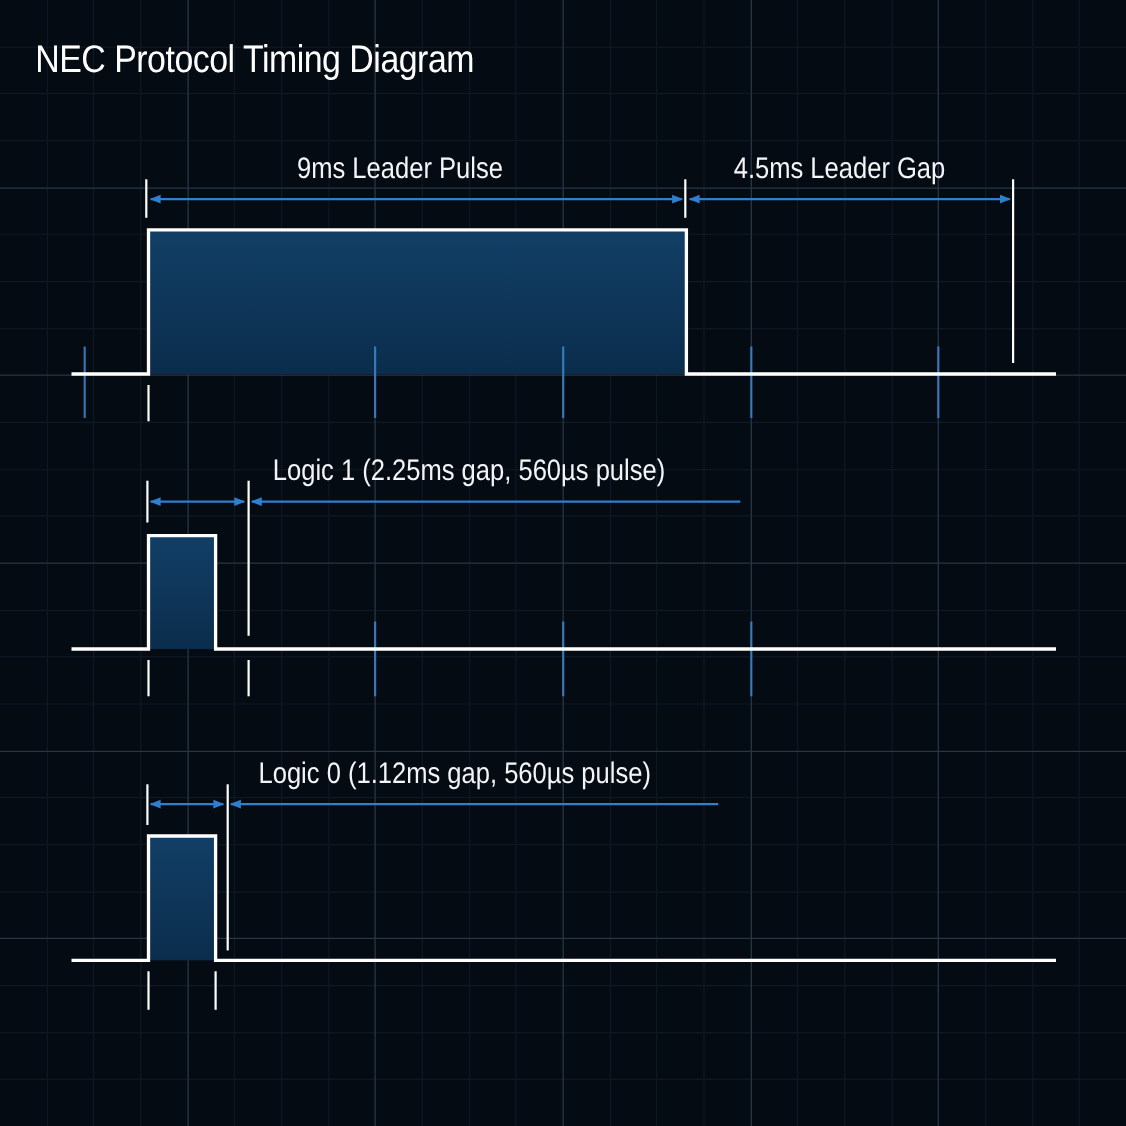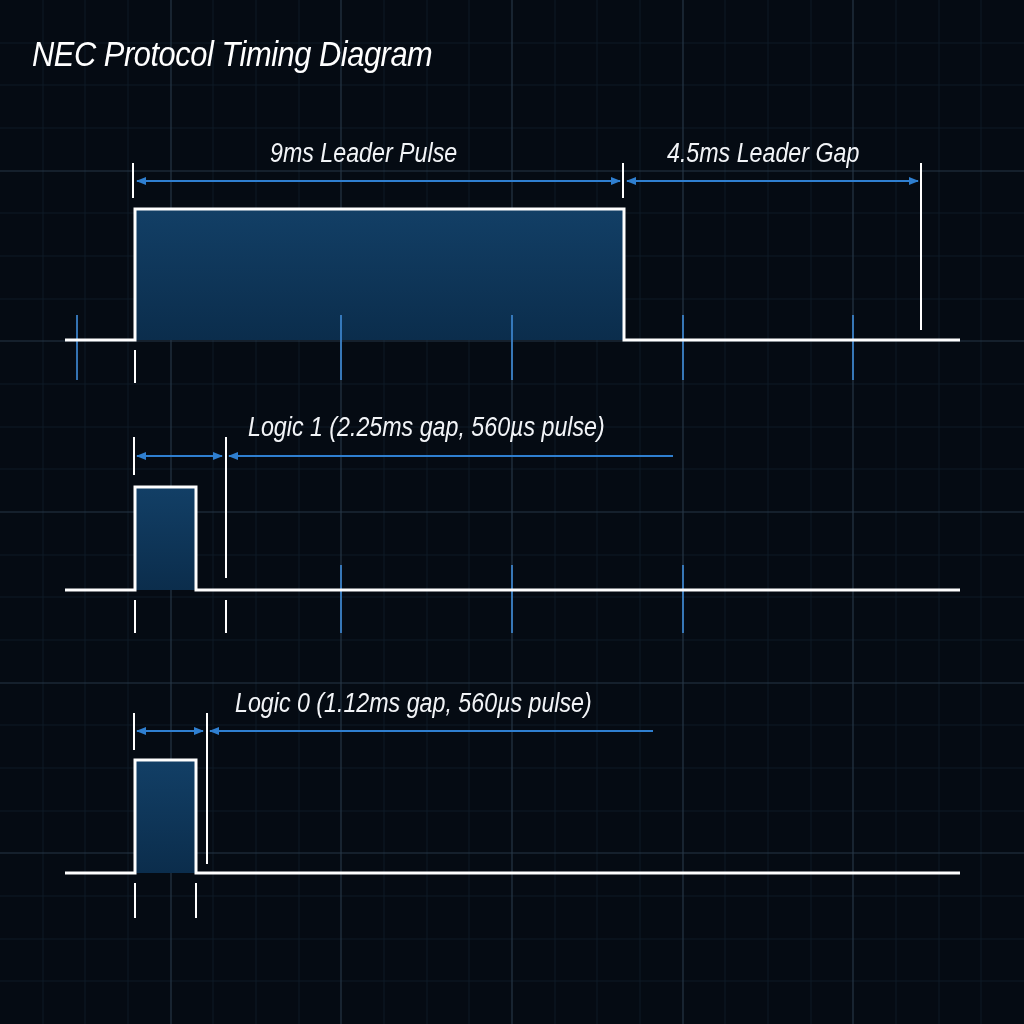--- a/index.html
+++ b/index.html
@@ -1,21 +1,21 @@
 <!DOCTYPE html>
 <html><head>
   <meta charset="utf-8">
   <style>
     html, body { margin: 0; padding: 0; }
     body {
       width: 1024px; height: 1024px; overflow: hidden;
       background: #050b13;
       font-family: "Liberation Sans", sans-serif;
     }
-    #stage { position: relative; width: 1024px; height: 1012px; font-style: italic; }
+    #stage { position: relative; width: 1024px; height: 1012px; }
     #diagram { position: absolute; left: 0; top: 0; }
     .title {
       position: absolute; left: 32px; top: 34px;
       color: #ffffff; font-size: 35px; letter-spacing: -0.5px;
       transform: scaleX(0.88); transform-origin: left top;
       white-space: nowrap;
     }
     .lbl {
       position: absolute; color: #f2f4f7; font-size: 27px;
       white-space: nowrap; transform: scaleX(0.86); transform-origin: left top;

